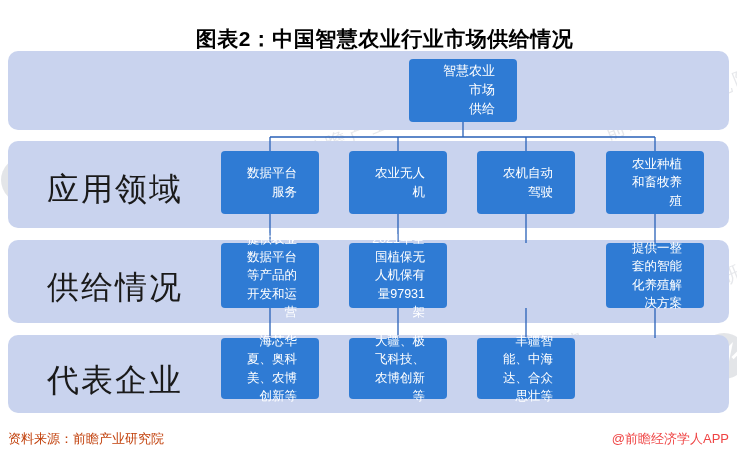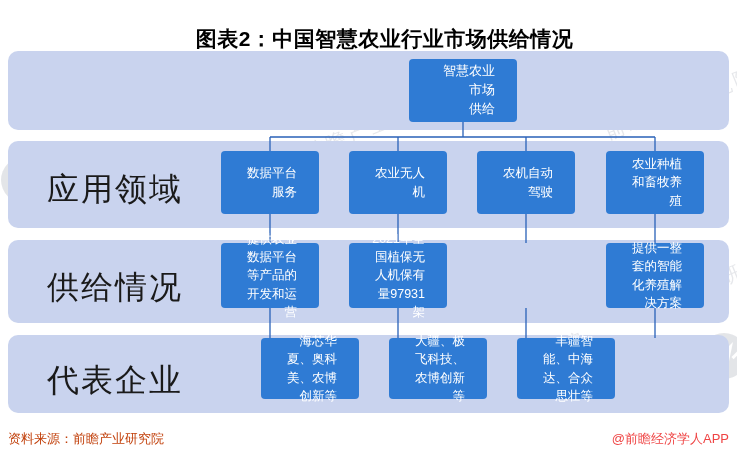--- a/index.html
+++ b/index.html
@@ -18,21 +18,21 @@
   .lbl-app{top:168px;}
   .lbl-supply{top:266px;}
   .lbl-comp{top:359px;}
   .node{position:absolute;background:#2f7bd4;color:#fff;border-radius:4px;
         display:flex;align-items:center;justify-content:center;text-align:right;
         font-size:12.5px;line-height:1.45;padding:4px 22px;box-sizing:border-box;}
   .root{left:409px;top:59px;width:108px;height:63px;font-size:13px;white-space:pre-line;}
   .c1{left:221px;} .c2{left:349px;} .c3{left:477px;} .c4{left:606px;}
   .r1{top:151px;height:63px;width:98px;}
   .r2{top:243px;height:65px;width:98px;}
-  .r3{top:338px;height:61px;width:98px;margin-left:40px;}
+  .r3{top:338px;height:61px;width:98px;}
   .connectors{position:absolute;left:0;top:0;width:737px;height:457px;pointer-events:none;}
   .footer-src{position:absolute;left:8px;top:430px;font-size:13px;color:#c2410c;}
   .footer-credit{position:absolute;right:8px;top:430px;font-size:13px;color:#ef4444;}
   .wm{position:absolute;color:#8f96a5;opacity:0.22;transform:rotate(-22deg);
       font-size:20px;letter-spacing:3px;white-space:nowrap;pointer-events:none;}
   .wm-logo{position:absolute;opacity:0.22;pointer-events:none;}
 </style>
 </head>
 <body>
 

